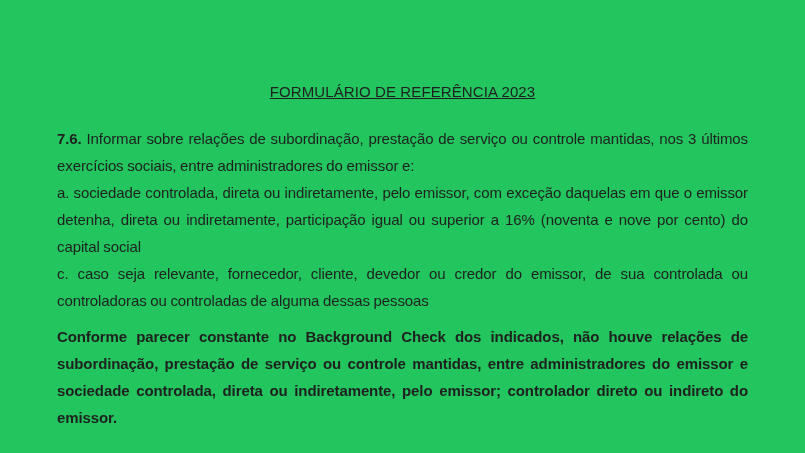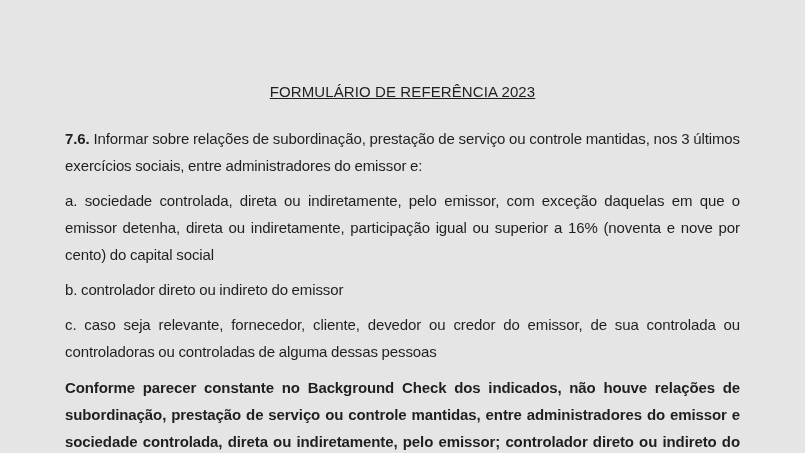--- a/index.html
+++ b/index.html
@@ -4,41 +4,41 @@
 <style>
   html, body {
     margin: 0;
     padding: 0;
     background: #ffffff;
   }
   .page {
     position: relative;
     width: 805px;
     height: 453px;
-    background: #e5e5e5;
+    background: #22c55e;
     overflow: hidden;
     font-family: "Liberation Sans", "DejaVu Sans", sans-serif;
     color: #1f1f1f;
   }
   .content {
     box-sizing: border-box;
     width: 805px;
     padding: 0 57px;
   }
   .doc-title {
     margin: 81px 0 0 0;
     text-align: center;
     font-size: 15px;
     line-height: 22px;
     font-weight: 400;
     text-decoration: underline;
     letter-spacing: 0.1px;
   }
   .para {
-    margin: 8px;
+    margin: 0;
     font-size: 15px;
     line-height: 27px;
     text-align: justify;
     letter-spacing: -0.1px;
     word-spacing: -0.4px;
   }
   .para.first {
     margin-top: 22px;
   }
   .bold {
@@ -54,20 +54,19 @@
 
 <div class="page">
   <div class="content">
 
     <h1 class="doc-title">FORMULÁRIO DE REFERÊNCIA 2023</h1>
 
     <p class="para first"><span class="bold">7.6.</span><span> Informar sobre relações de subordinação, prestação de serviço ou controle mantidas, nos 3 últimos exercícios sociais, entre administradores do emissor e:</span></p>
 
     <p class="para">a. sociedade controlada, direta ou indiretamente, pelo emissor, com exceção daquelas em que o emissor detenha, direta ou indiretamente, participação igual ou superior a 16% (noventa e nove por cento) do capital social</p>
 
-    <p class="para">b. controlador direto ou indireto do emissor</p>
 
     <p class="para">c. caso seja relevante, fornecedor, cliente, devedor ou credor do emissor, de sua controlada ou controladoras ou controladas de alguma dessas pessoas</p>
 
     <p class="para statement">Conforme parecer constante no Background Check dos indicados, não houve relações de subordinação, prestação de serviço ou controle mantidas, entre administradores do emissor e sociedade controlada, direta ou indiretamente, pelo emissor; controlador direto ou indireto do emissor.</p>
 
   </div>
 </div>
 
 </body></html>

